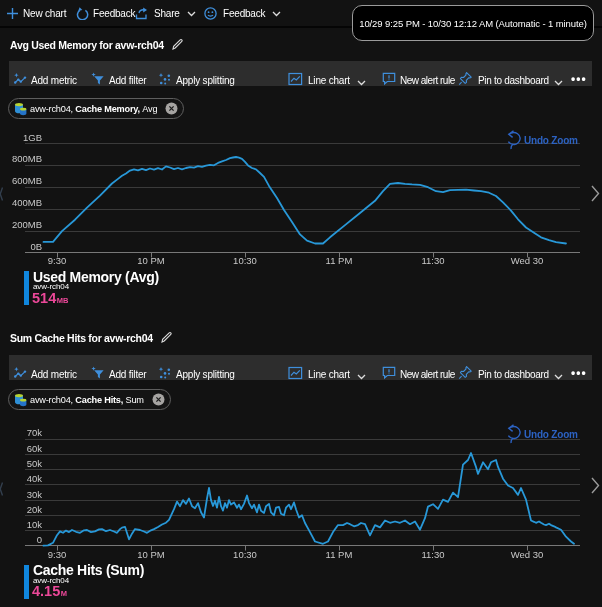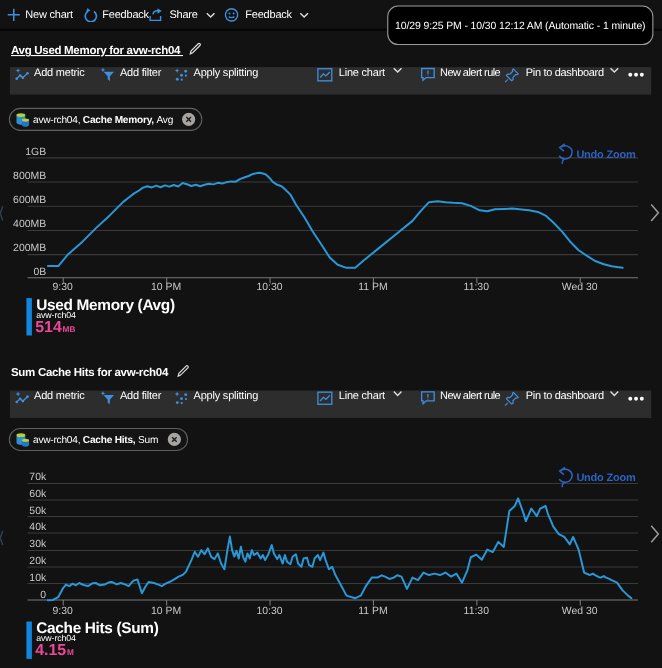--- a/index.html
+++ b/index.html
@@ -10,21 +10,21 @@
     background:#121212; border-bottom:2px solid #050505; }
   .tb-item { position:absolute; top:0; height:27px; display:flex; align-items:center;
     font-size:10px; letter-spacing:-0.2px; color:#fff; white-space:nowrap; }
   .pill-time { position:absolute; left:352px; top:5px; width:242px; height:36px;
     border:1px solid #9b9b9b; border-radius:10px; display:flex; align-items:center;
     justify-content:center; font-size:9.5px; letter-spacing:-0.1px; white-space:nowrap; color:#fff;
     background:#000000; }
   .sec-title { position:absolute; left:10px; font-size:10.5px; letter-spacing:-0.3px;
     font-weight:bold; color:#fff; white-space:nowrap; }
   .toolbar { position:absolute; left:9px; width:583px; height:25px; background:#2d2d2d; }
-  .tl-item { position:absolute; top:0; height:25px; display:flex; align-items:flex-start;
+  .tl-item { position:absolute; top:0; height:25px; display:flex; align-items:flex-end;
     font-size:10px; letter-spacing:-0.2px; color:#fff; white-space:nowrap; }
   .mpill { position:absolute; left:8px; height:21px; border:1px solid #5e5e5e;
     border-radius:11px; display:flex; align-items:center; font-size:9.2px;
     letter-spacing:-0.2px; color:#fff; padding:0 5px 0 5px; background:#141414;
     white-space:nowrap; }
   .legend-bar { position:absolute; left:24px; width:5px; height:34px; background:#1086dd; }
   .lg-t1 { position:absolute; left:33px; font-size:14px; font-weight:bold; color:#fff;
     white-space:nowrap; line-height:9px; letter-spacing:-0.3px;}
   .lg-t2 { position:absolute; left:33px; font-size:8px; color:#fff; white-space:nowrap;
     line-height:9px; letter-spacing:-0.1px;}
@@ -70,21 +70,21 @@
       <path d="M4 6 C4.5 3.5 6.5 2.6 9 2.8" fill="none" stroke="#3f8fdc" stroke-width="1.3"></path>
       <path d="M8.2 0.4 L12 2.9 L8.2 5.4 Z" fill="#3f8fdc"></path>
     </svg>
     <span style="margin-left:5px;">Share</span>
     <svg width="9" height="6" viewBox="0 0 9 6" style="margin-left:7px;">
         <path d="M1 1 L4.5 4.5 L8 1" fill="none" stroke="#ddd" stroke-width="1.3"></path>
       </svg>
   </div>
   <div class="pill-time">10/29 9:25 PM - 10/30 12:12 AM (Automatic - 1 minute)</div>
 
-  <div class="sec-title" style="top:38px;text-decoration:underline;">Avg Used Memory for avw-rch04
+  <div class="sec-title" style="top:38px;">Avg Used Memory for avw-rch04
     <svg width="13" height="13" viewBox="0 0 13 13" style="vertical-align:-2px;margin-left:5px;">
       <path d="M2 11 L2.6 8.4 L9.2 1.8 A1.1 1.1 0 0 1 10.8 3.4 L4.2 10 Z" fill="none" stroke="#dcdcdc" stroke-width="1.1"></path>
     </svg>
   </div>
 
   <div class="toolbar" style="top:61px;">
     <div class="tl-item" style="left:4px;">
       <svg width="14" height="14" viewBox="0 0 14 14">
         <path d="M2.2 10.5 L5.3 7.6 L7.8 9.6 L12 5.6" fill="none" stroke="#3f8fdc" stroke-width="1.2"></path>
         <circle cx="2.2" cy="10.5" r="1.2" fill="#3f8fdc"></circle>

